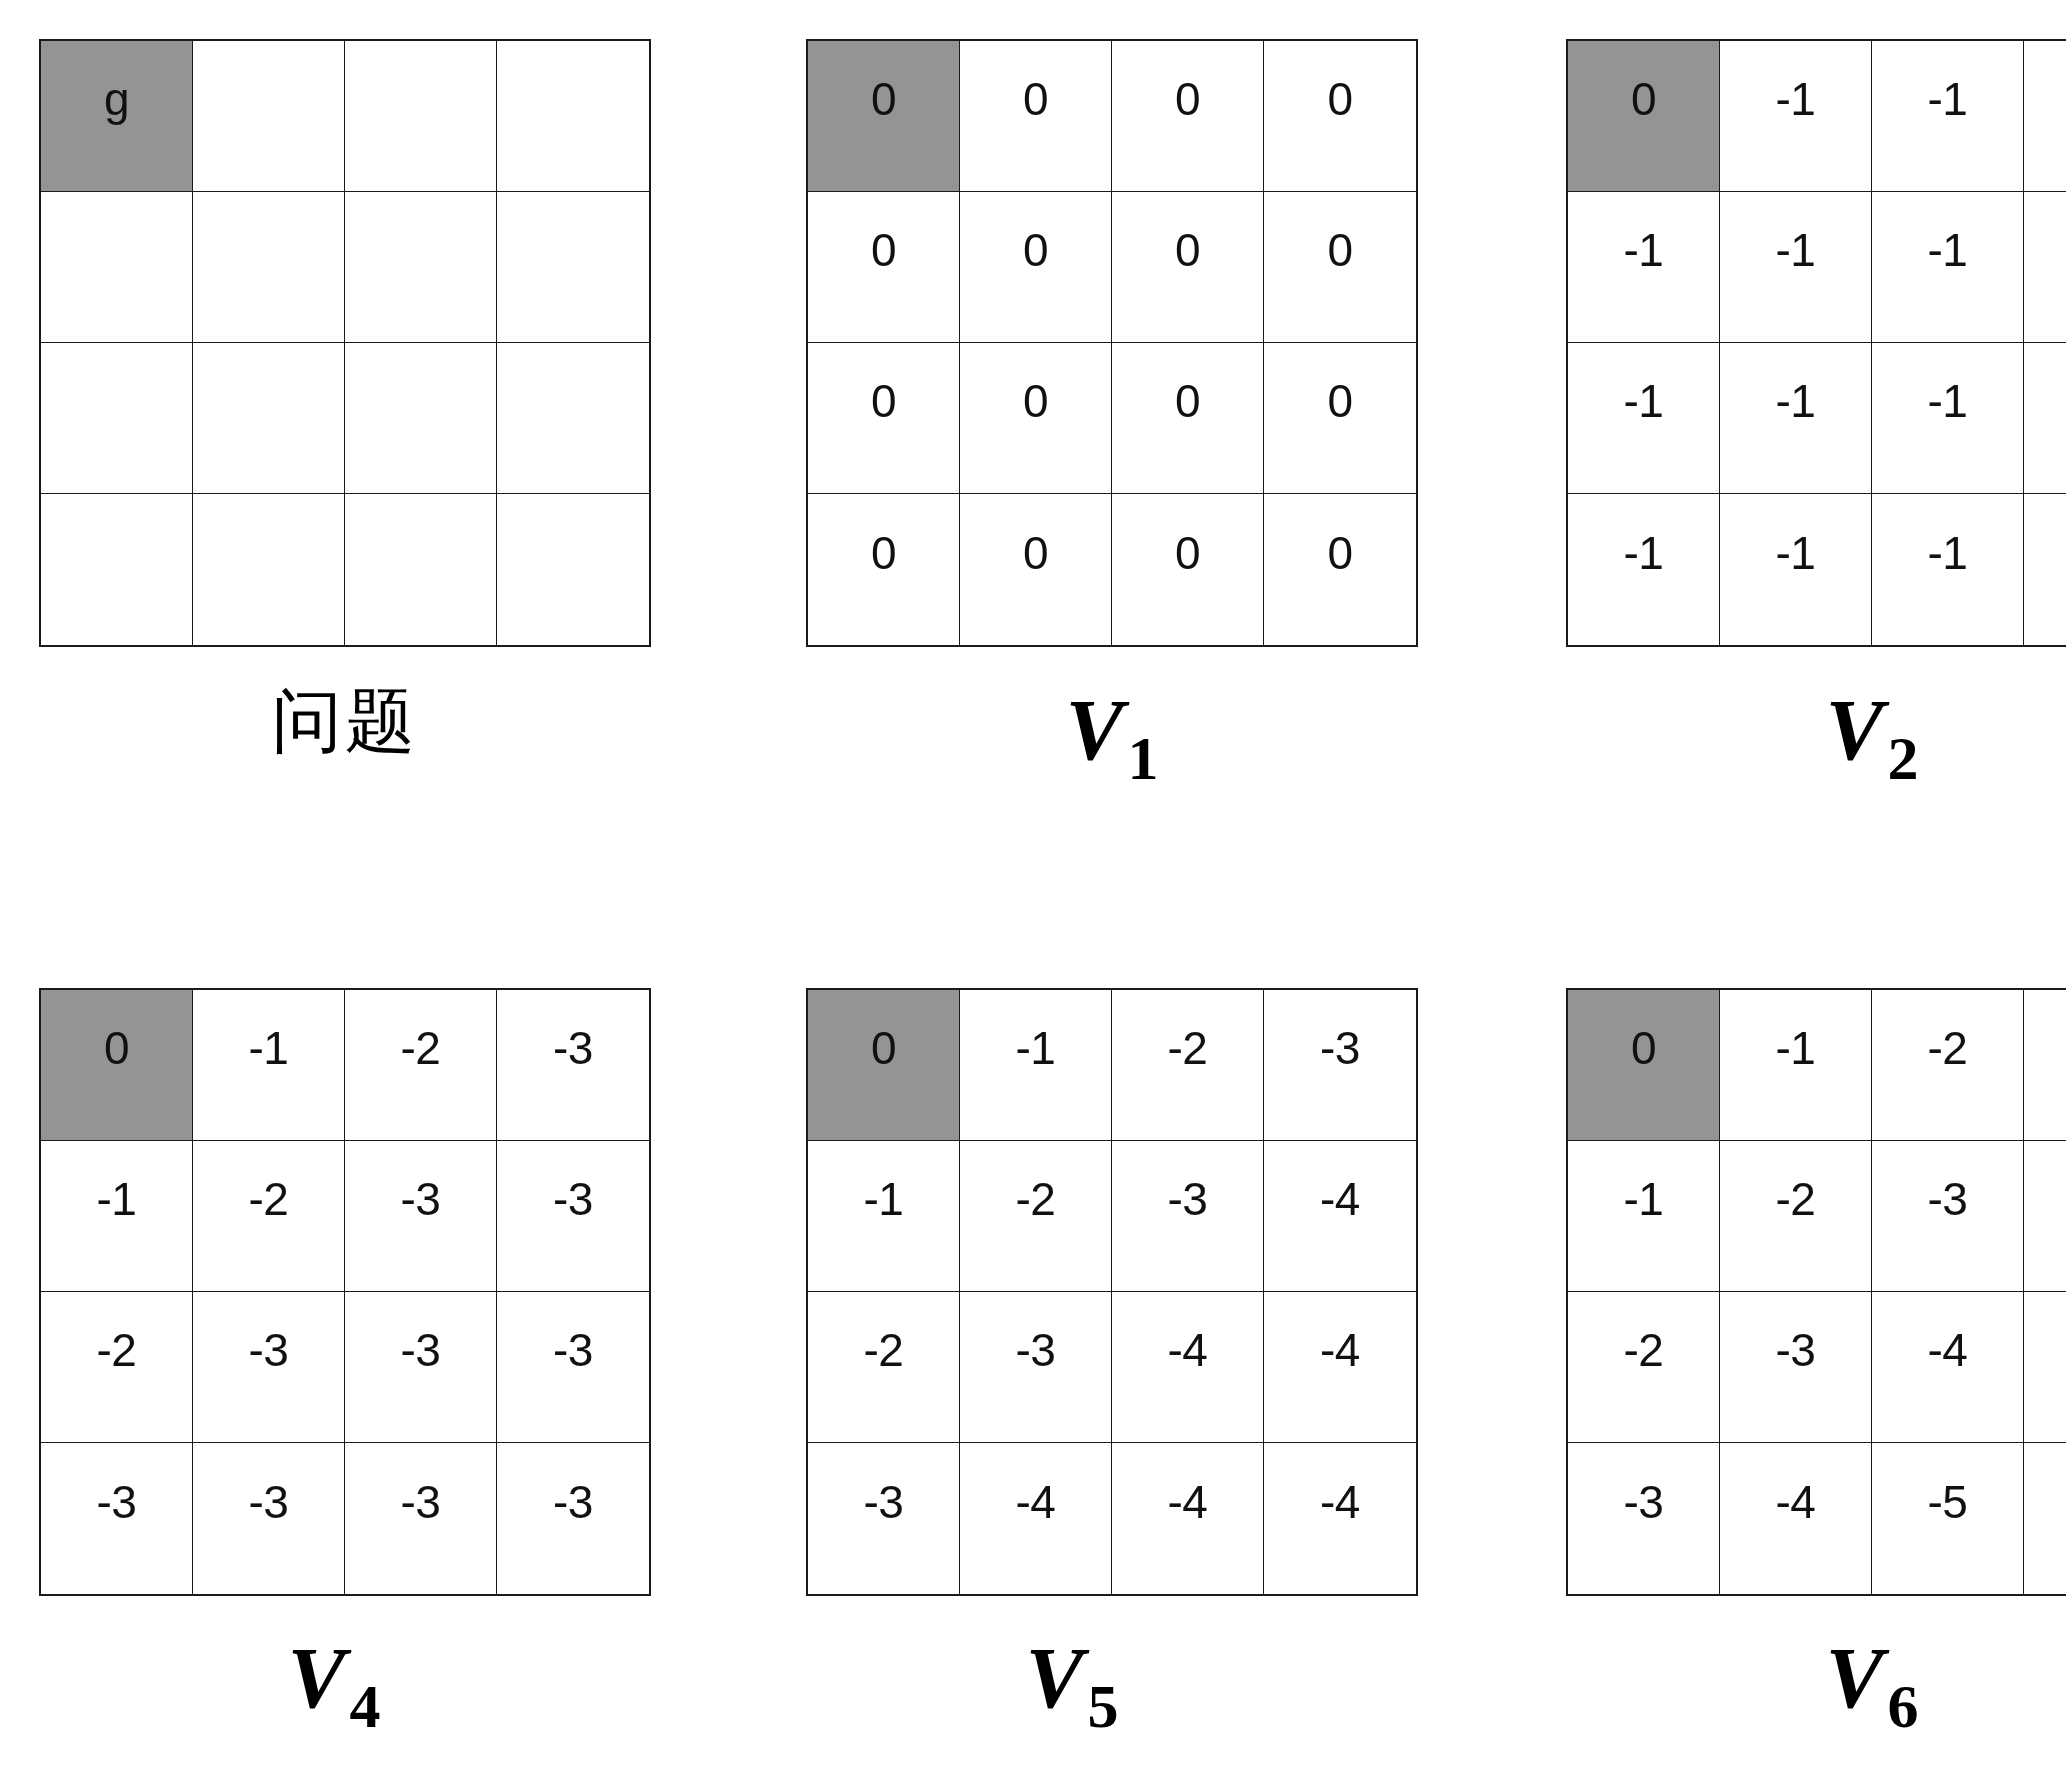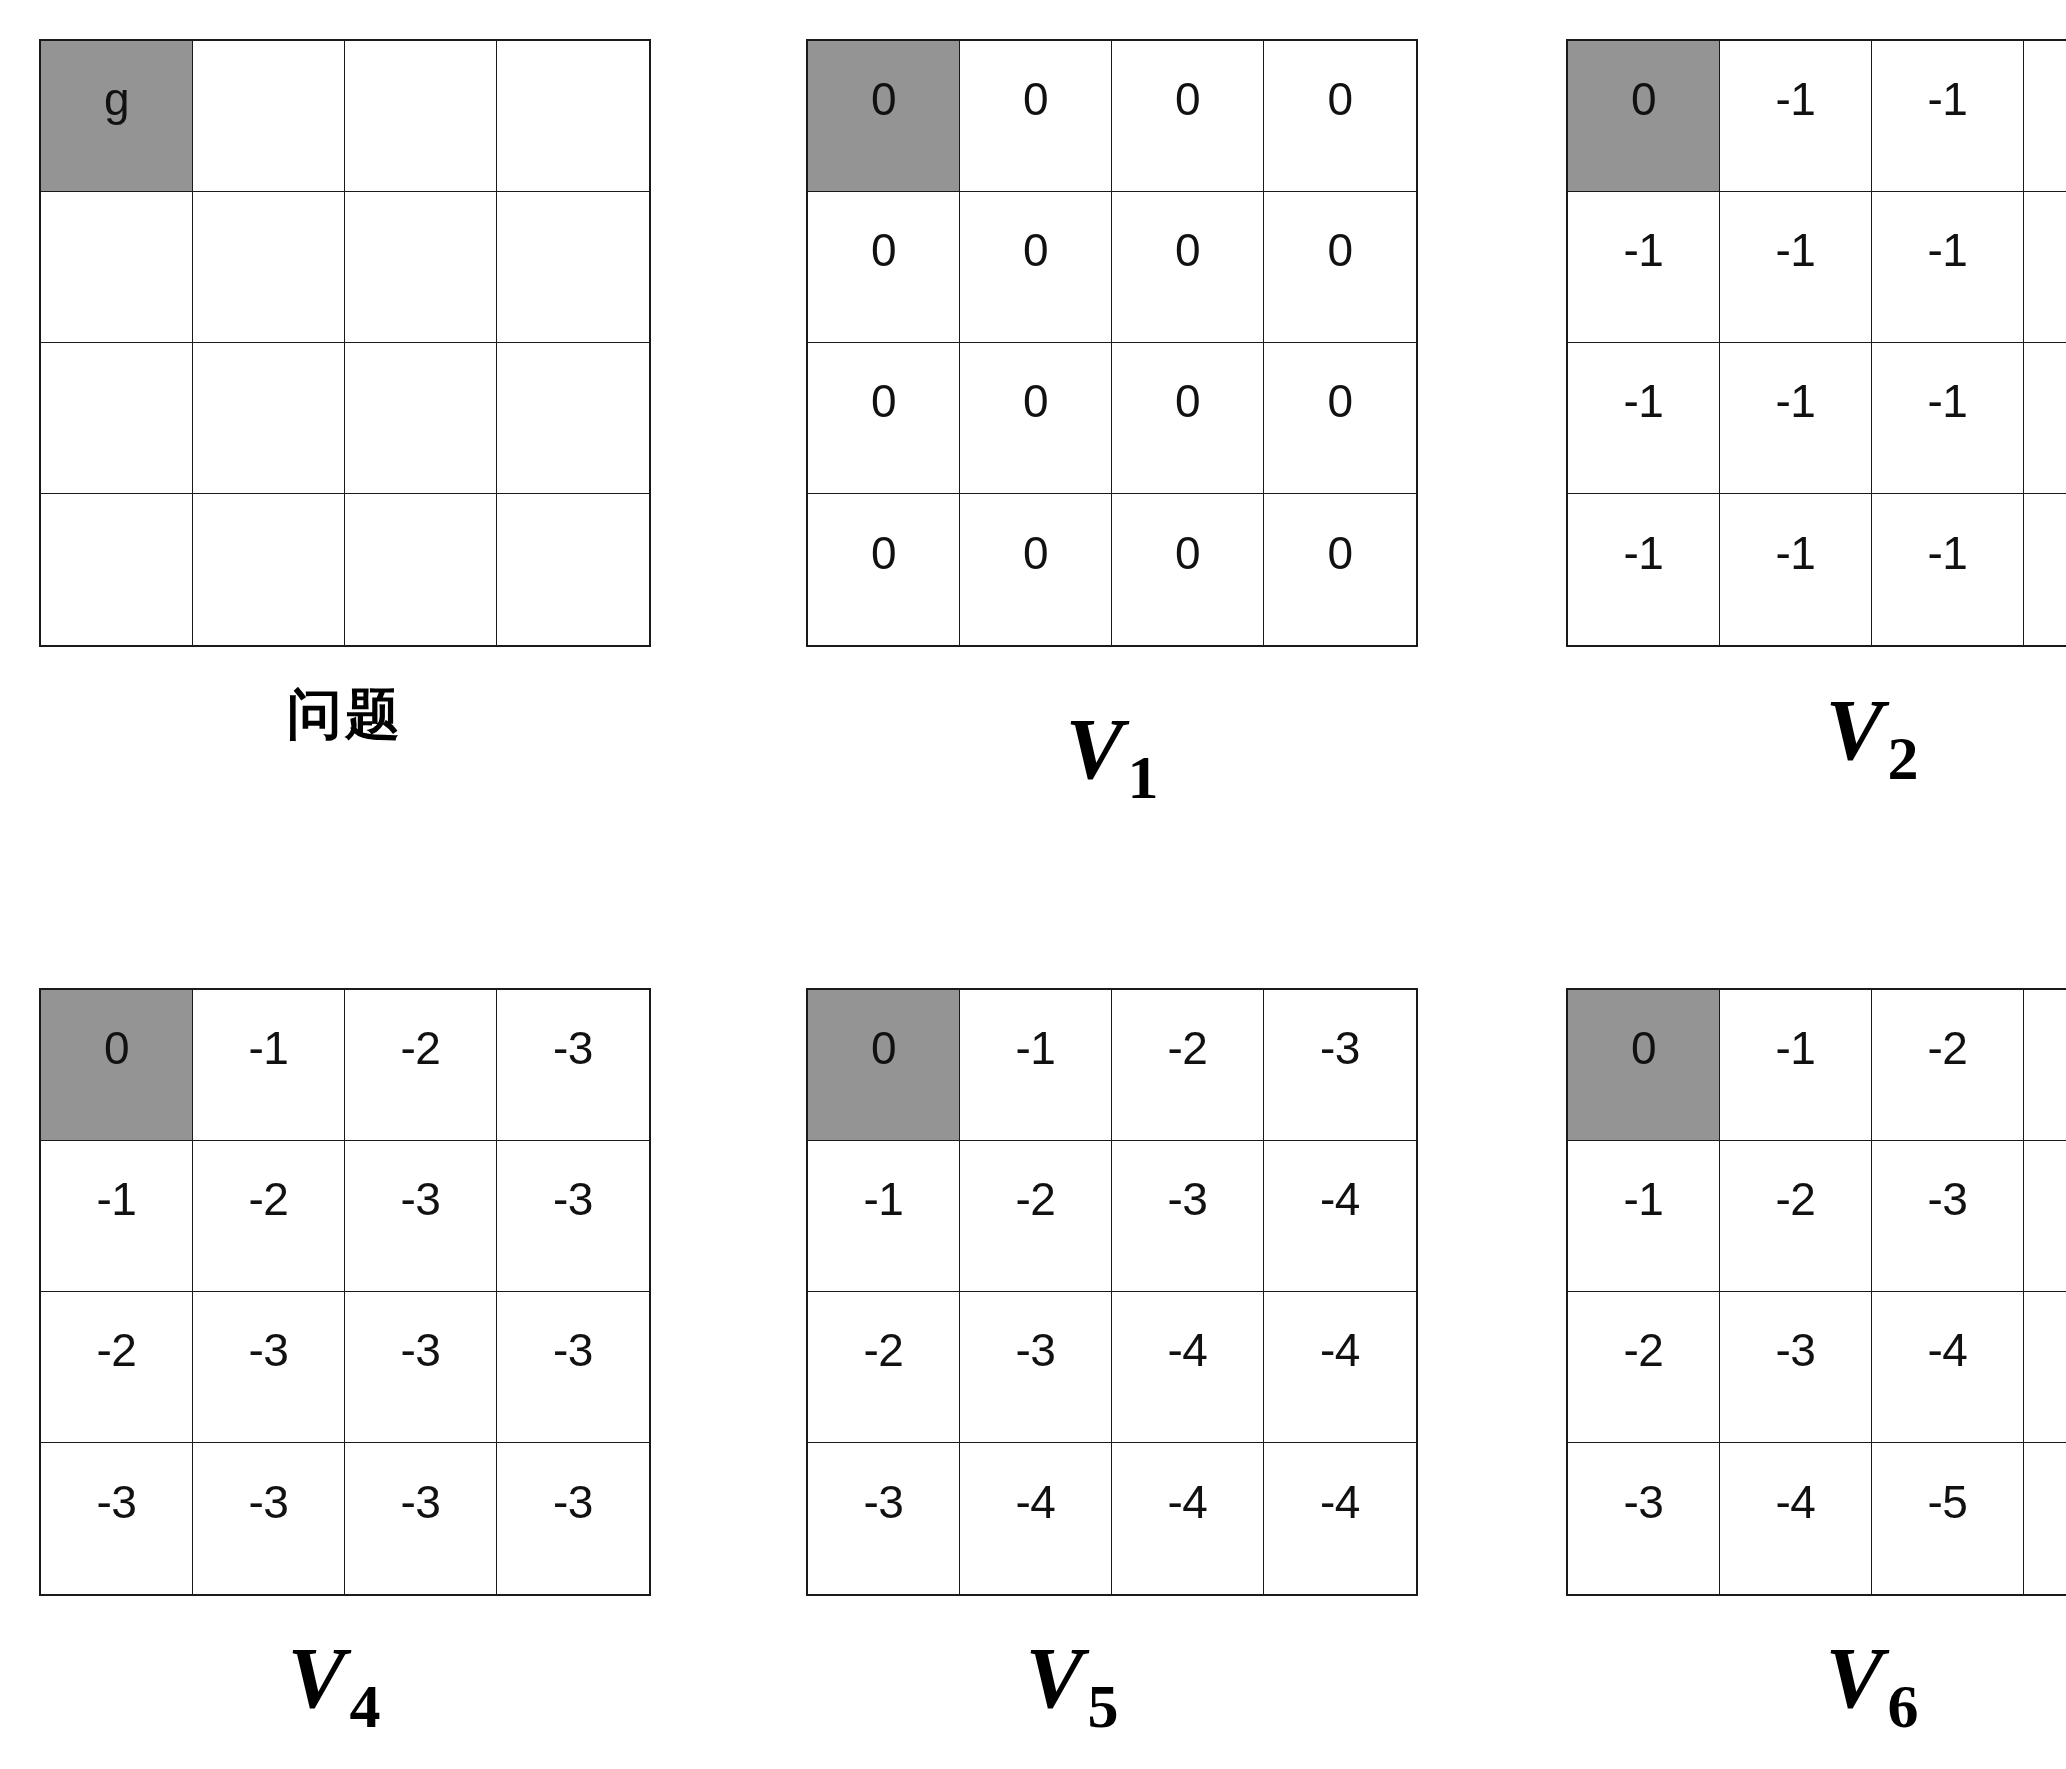--- a/index.html
+++ b/index.html
@@ -62,22 +62,22 @@
     font-family:"Liberation Serif", serif;
     font-style:normal;
     font-weight:bold;
     font-size:62px;
     line-height:1;
     vertical-align:-0.32em;
     margin-left:4.1px;
   }
   .caption .cjk{
     font-family:"DejaVu Serif", serif;
-    font-weight:bold;
-    font-size:55px;
+    font-weight:normal;
+    font-size:70px;
     line-height:1;
     letter-spacing:3.3px;
     margin-top:8px;
   }
 </style>
 </head>
 <body>
 
 <div id="figure-root">
     <div class="board" style="left: 39px; top: 39px;">
@@ -114,21 +114,21 @@
         <div class="cell">0</div>
         <div class="cell">0</div>
         <div class="cell">0</div>
         <div class="cell c3">0</div>
         <div class="cell r3">0</div>
         <div class="cell r3">0</div>
         <div class="cell r3">0</div>
         <div class="cell c3 r3">0</div>
       </div>
     </div>
-    <div class="caption" style="left: 806px; top: 686px; margin-top: 19px;"><span class="vlabel">V</span><span class="vsub">1</span></div>
+    <div class="caption" style="left: 806px; top: 686px;"><span class="vlabel">V</span><span class="vsub">1</span></div>
     <div class="board" style="left: 1566px; top: 39px;">
       <div class="grid">
         <div class="cell shaded">0</div>
         <div class="cell">-1</div>
         <div class="cell">-1</div>
         <div class="cell c3">-1</div>
         <div class="cell">-1</div>
         <div class="cell">-1</div>
         <div class="cell">-1</div>
         <div class="cell c3">-1</div>

